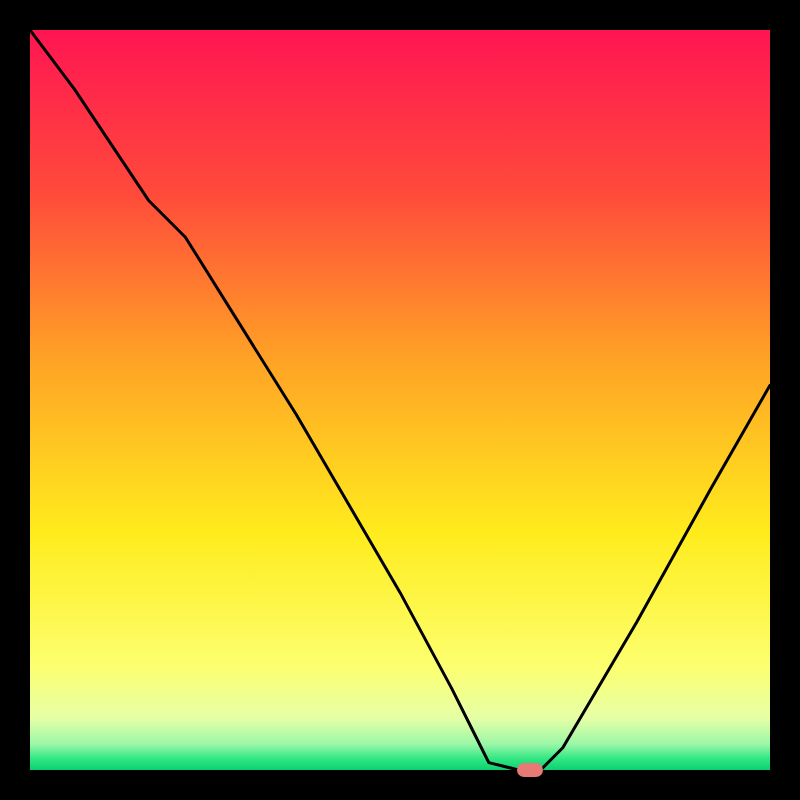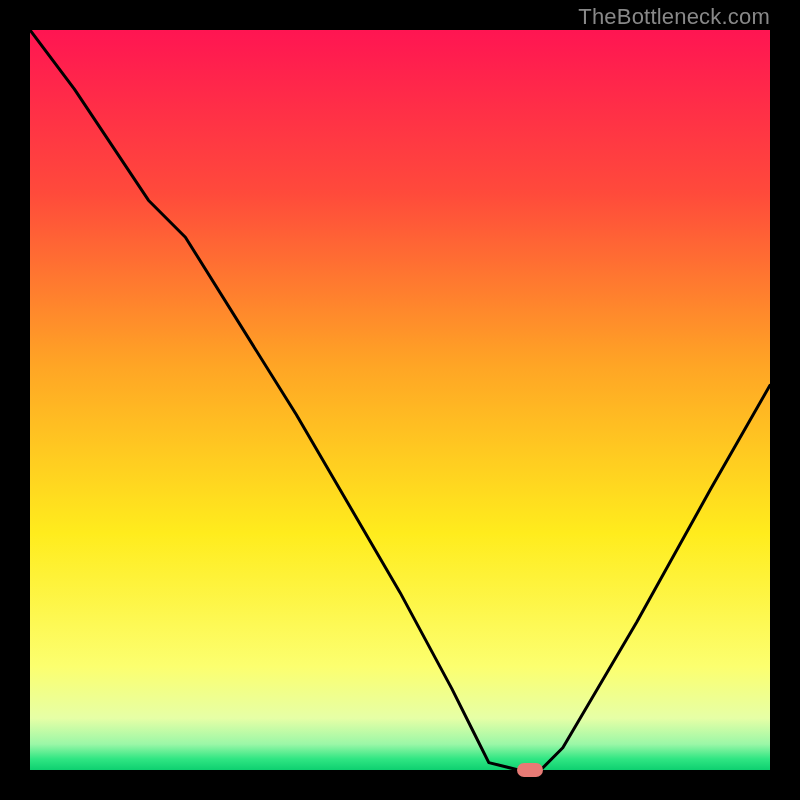--- a/index.html
+++ b/index.html
@@ -76,14 +76,13 @@
             <stop offset="100%" stop-color="#0ED070"></stop>
           </linearGradient>
       </defs>
       <rect x="0" y="0" width="740" height="740" fill="url(#bg-grad)"></rect>
     </svg>
     <svg class="curve" viewBox="0 0 740 740" preserveAspectRatio="none">
       <path id="curve-path" d="M0.0 0.0 L44.4 59.2 L118.4 170.2 L155.4 207.2 L266.4 384.8 L370.0 562.4 L421.8 658.6 L444.0 703.0 L458.8 732.6 L488.4 740.0 L510.6 740.0 L532.8 717.8 L606.8 592.0 L680.8 458.8 L740.0 355.2" fill="none" stroke="#000" stroke-width="3" stroke-linejoin="round" stroke-linecap="round"></path>
     </svg>
     <div class="marker" id="marker" style="left: 499.5px; top: 740px; background: rgb(231, 122, 117);"></div>
   </div>
-  <div class="watermark">TheBottleneck.com</div>
 </div>
 
 </body></html>

